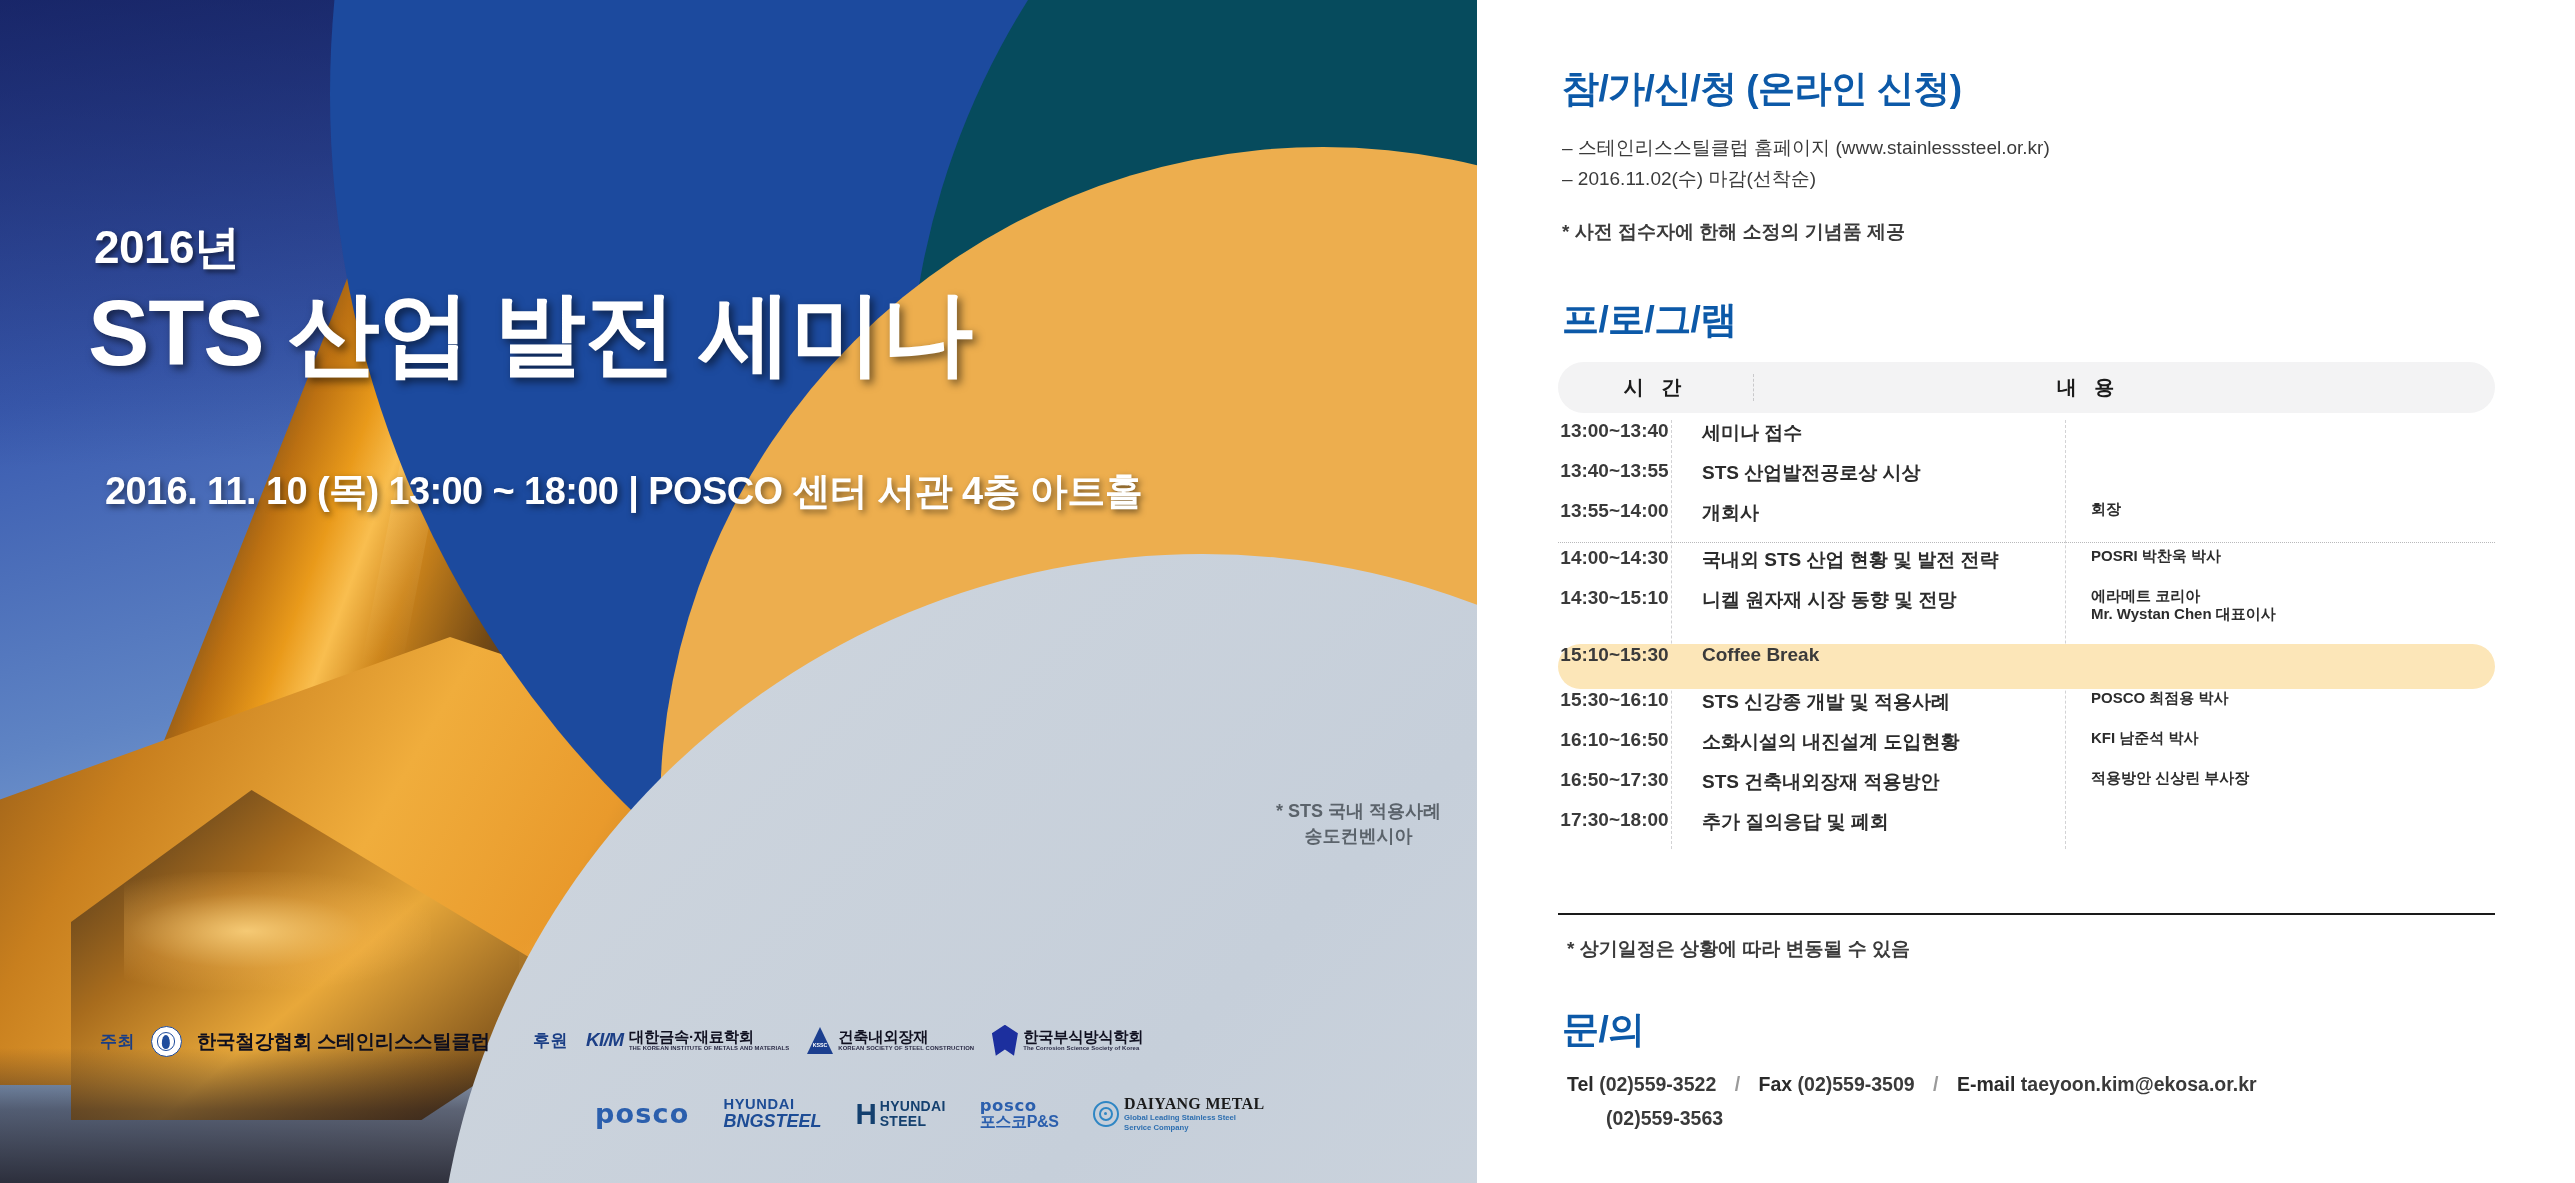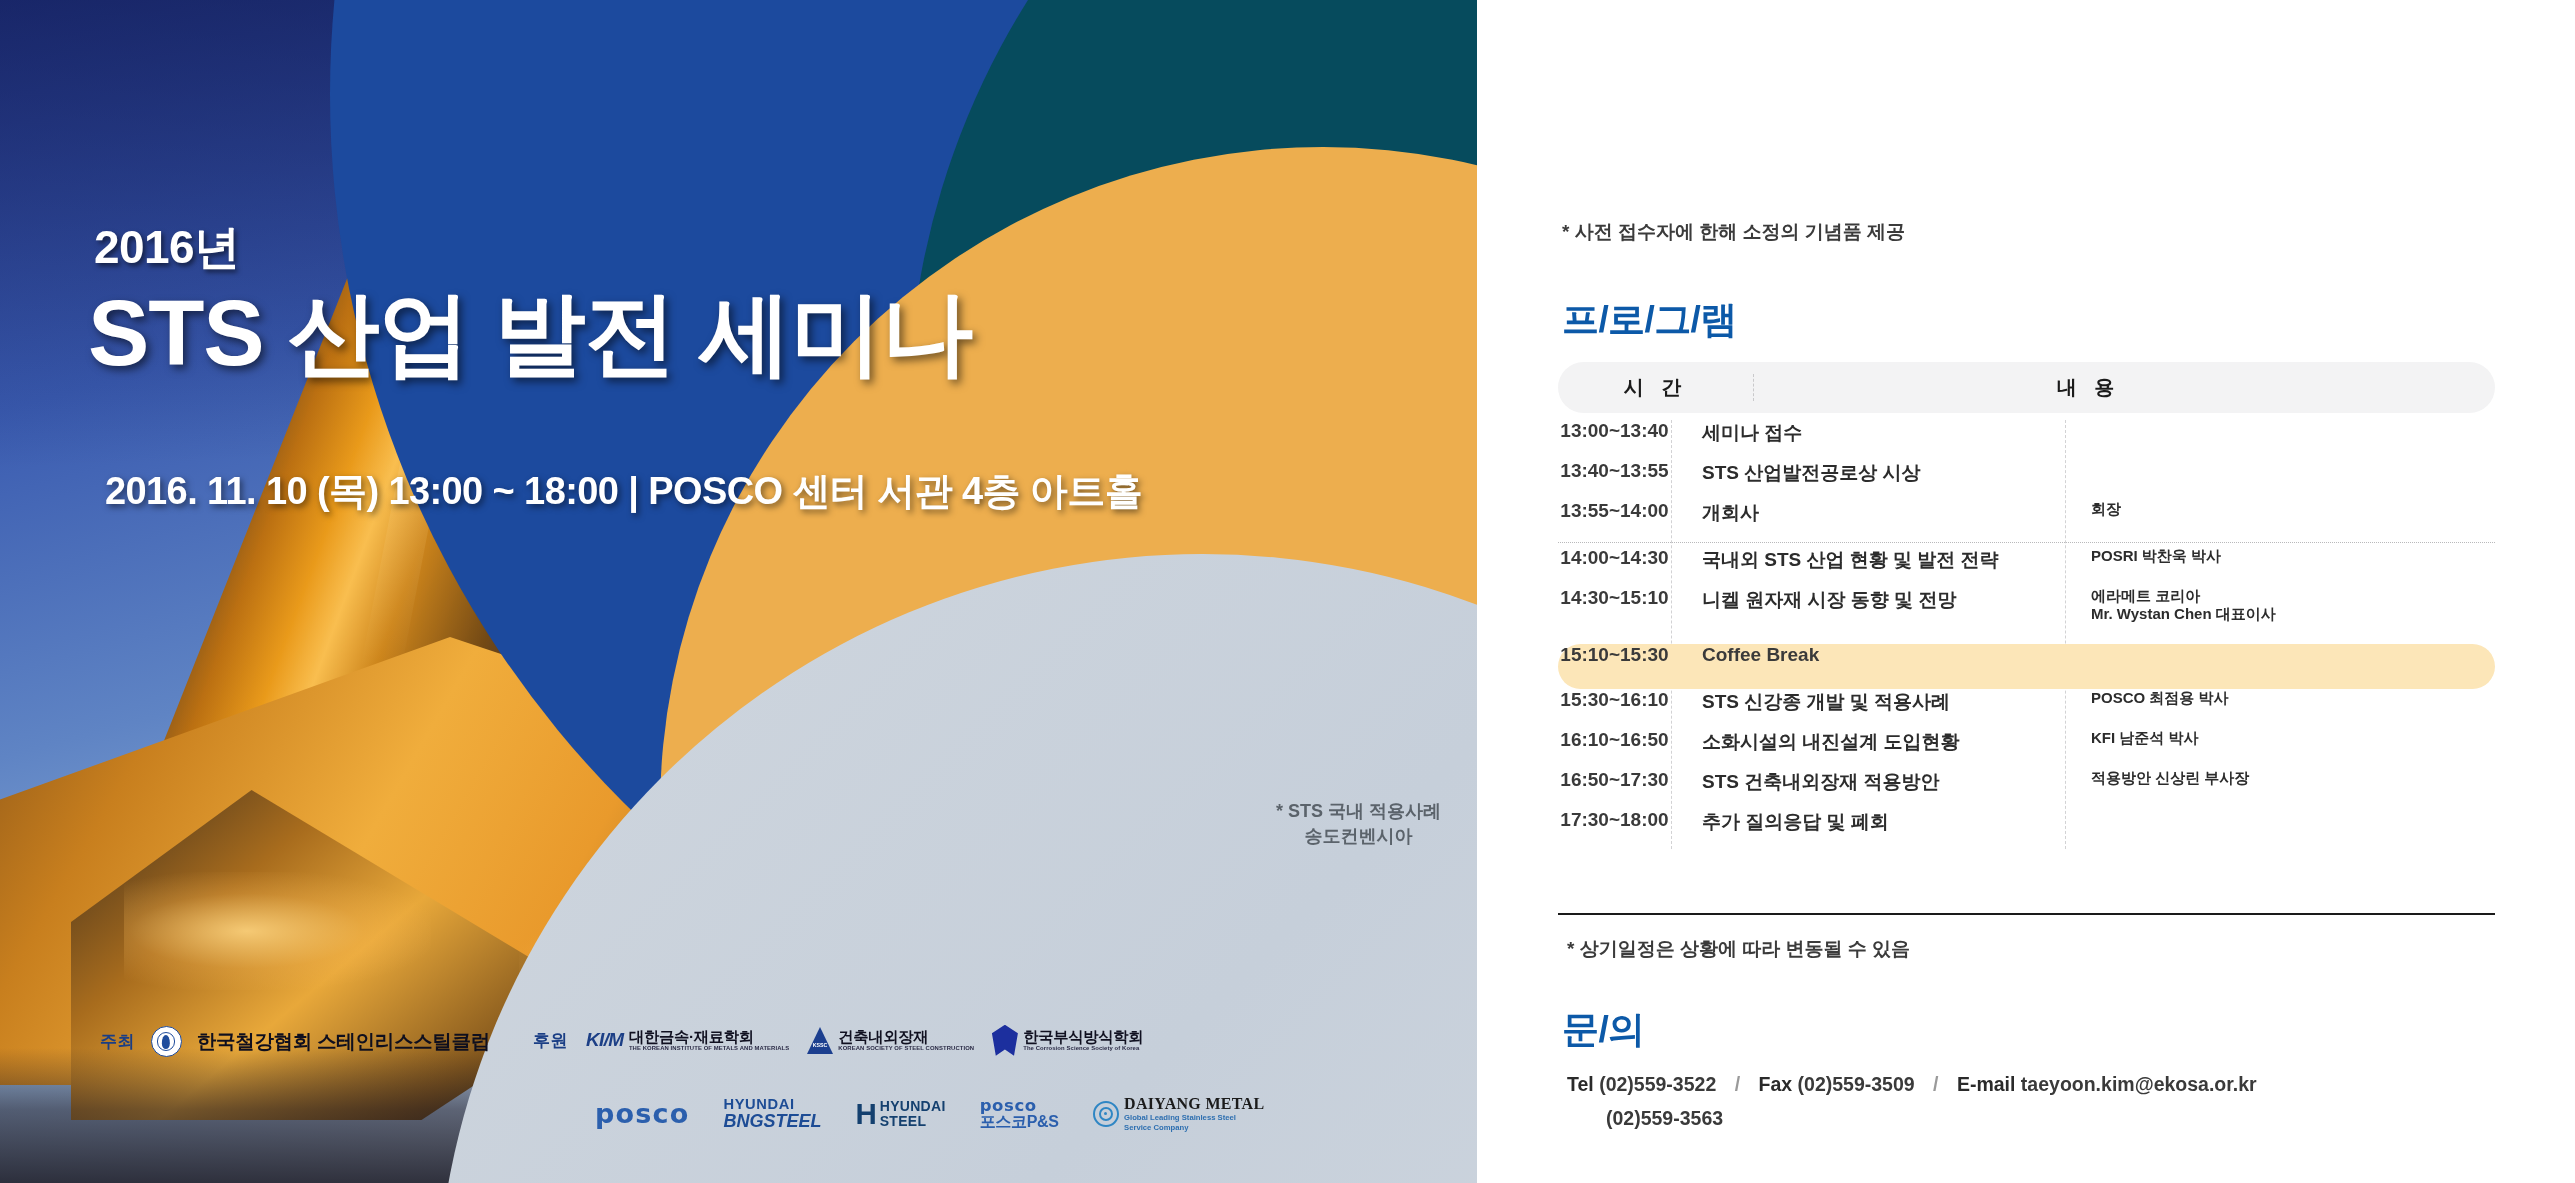--- a/index.html
+++ b/index.html
@@ -303,21 +303,26 @@
             <span class="daiyang-t2" style="display:block;white-space:pre-line">Global Leading Stainless Steel
 Service Company</span>
           </span>
         </span>
       </div>
     </div>
   </div>
 
   <div class="right-panel">
 
-
+    <div class="sec-head h-apply">참/가/신/청 (온라인 신청)</div>
+
+    <div class="apply-list">
+      <div class="apply-li">– 스테인리스스틸클럽 홈페이지 (www.stainlesssteel.or.kr)</div>
+      <div class="apply-li">– 2016.11.02(수) 마감(선착순)</div>
+    </div>
     <div class="apply-note">* 사전 접수자에 한해 소정의 기념품 제공</div>
 
     <div class="sec-head h-program">프/로/그/램</div>
 
     <div class="table">
       <div class="thead">
         <div class="col-div"></div>
         <div class="th-time">시 간</div>
         <div class="th-content">내 용</div>
       </div>

